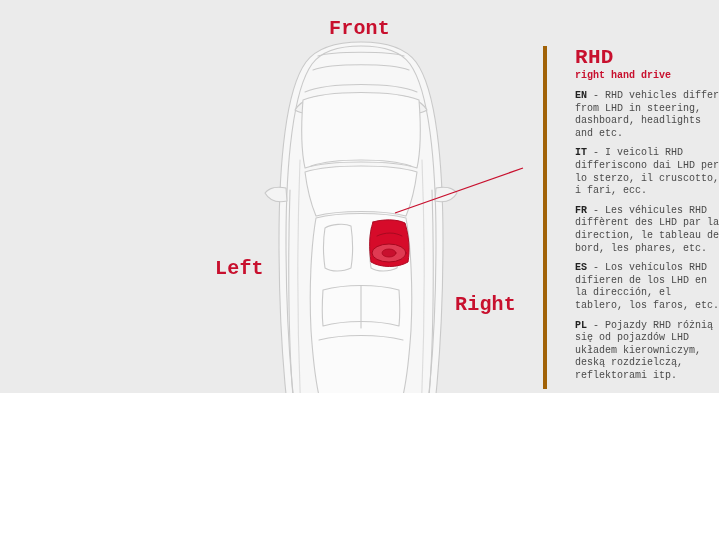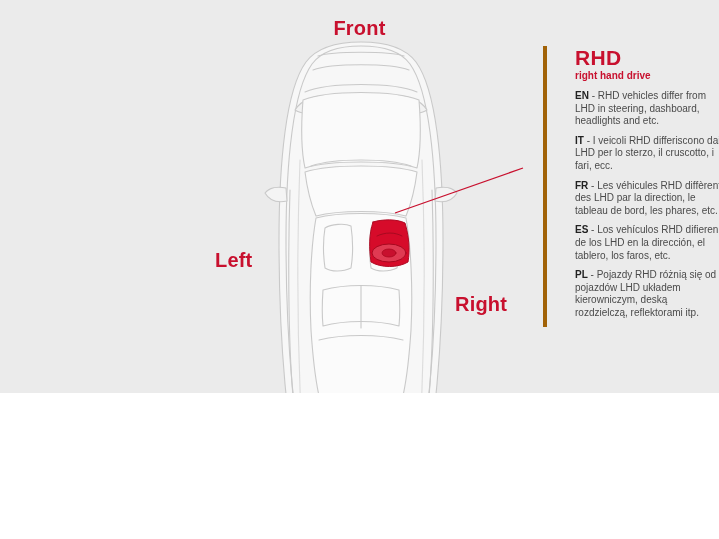--- a/index.html
+++ b/index.html
@@ -5,36 +5,36 @@
   html, body {
     margin: 0;
     padding: 0;
     background: #ffffff;
   }
   #stage {
     position: relative;
     width: 719px;
     height: 393px;
     background: #ebebeb;
-    font-family: Liberation Sans, sans-serif;
+    font-family: Liberation Mono, monospace;
     overflow: hidden;
   }
 
   
   .orient {
     position: absolute;
     color: #c8102e;
     font-weight: bold;
     font-size: 20px;
     letter-spacing: 0.2px;
     white-space: nowrap;
   }
   .orient.front { top: 17px; left: 0; width: 719px; text-align: center; }
   .orient.rear  { top: 503px; left: 0; width: 719px; text-align: right; }
-  .orient.left  { top: 249px; left: 215px; }
+  .orient.left  { top: 257px; left: 215px; }
   .orient.right { top: 257px; left: 455px; margin-top: 36px; }
 
   
   .orient.front span, .orient.rear span { display: inline-block; }
 
   
   #car {
     position: absolute;
     left: 243px;
     top: 40px;

